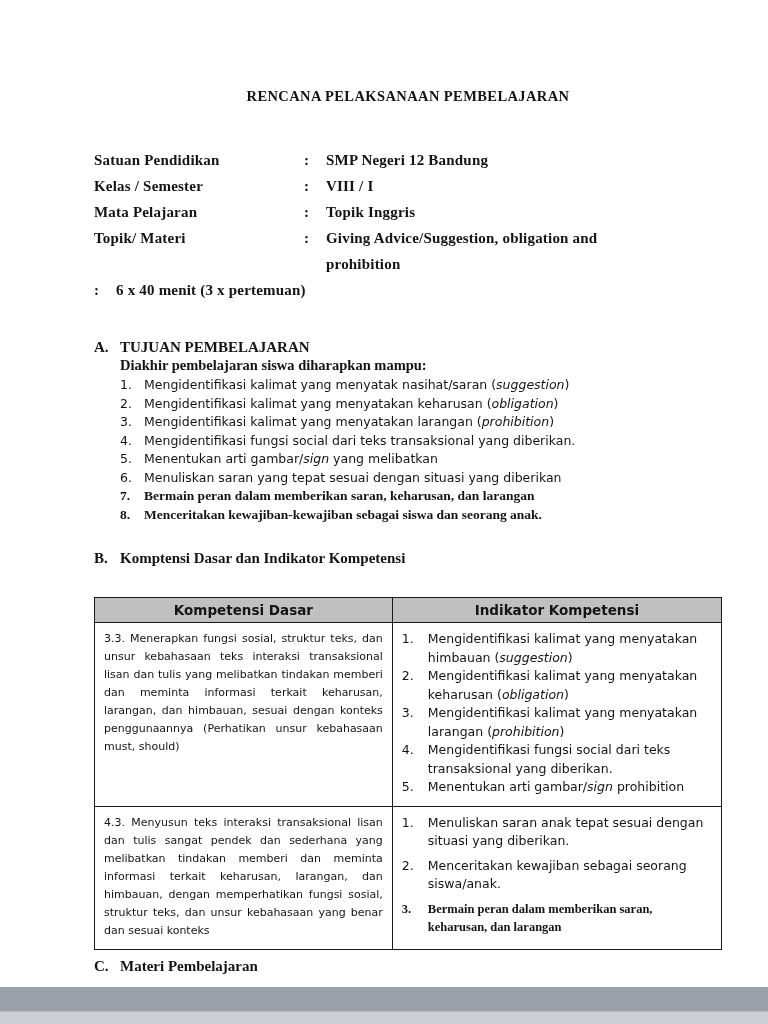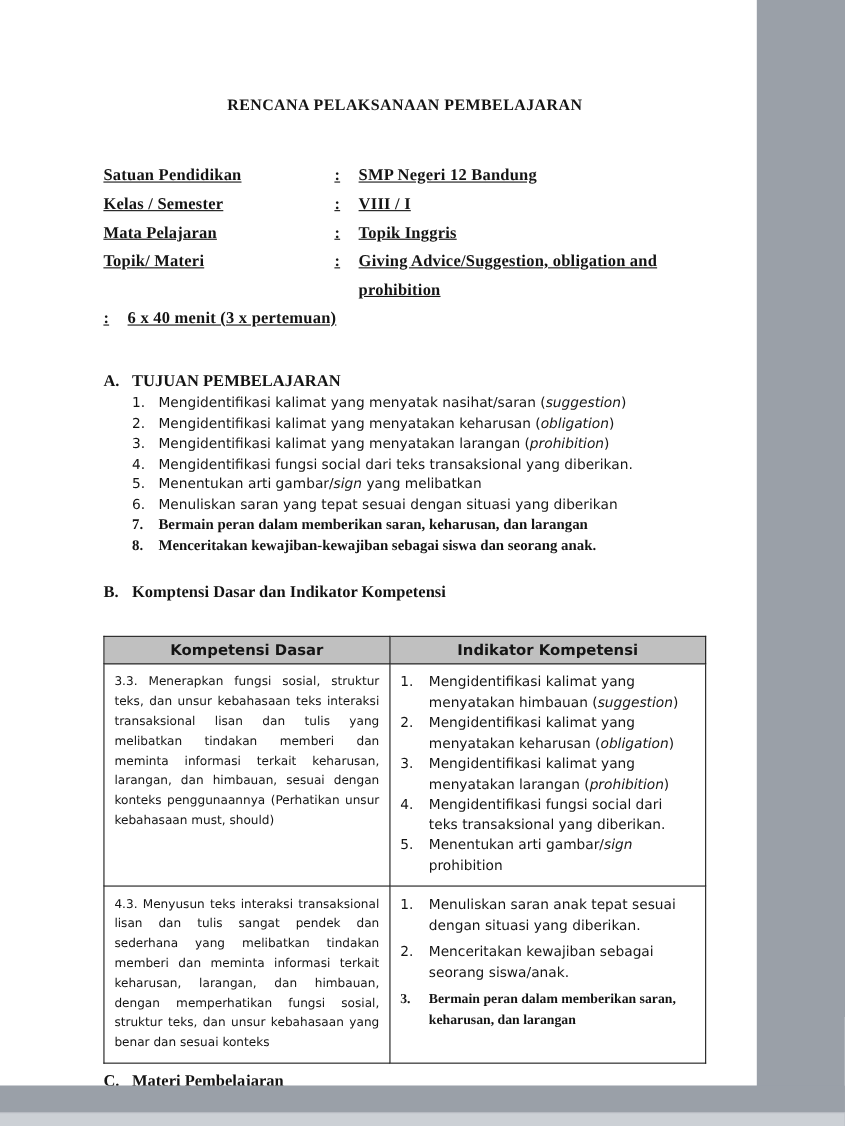--- a/index.html
+++ b/index.html
@@ -6,36 +6,36 @@
   html,body { width:768px; height:1024px; }
   body {
     background:#9aa0a8;
     font-family:"DejaVu Sans", sans-serif;
     color:#141414;
     overflow:hidden;
   }
   .viewer { position:relative; width:768px; height:1024px; }
   .page {
     position:absolute; top:0; left:0;
-    width:688px; height:987px;
+    width:768px; height:987px;
     background:#ffffff;
     padding:0 46px 0 94px;
     overflow:hidden;
   }
   .doc-title {
     margin-top:88px;
     text-align:center;
     font-family:"Liberation Serif", serif;
     font-weight:bold;
     font-size:14.5px;
     letter-spacing:.4px;
   }
   
   .meta { margin-top:42px; }
-  .meta-row { display:flex; line-height:26px;text-decoration:underline; }
+  .meta-row { display:flex; line-height:26px; }
   .meta-label, .meta-colon, .meta-value {
     font-family:"Liberation Serif", serif;
     font-weight:bold; font-size:15px; letter-spacing:.2px;
   }
   .meta-label { width:210px; flex:0 0 auto; }
   .meta-colon { width:22px; flex:0 0 auto; }
   .meta-value { max-width:290px; }
   
   .sec-head { display:flex; font-family:"Liberation Serif", serif; font-weight:bold; font-size:15px; }
   .sec-head .letter { width:26px; flex:0 0 auto; }
@@ -108,20 +108,21 @@
       <div class="meta-row">
         <span class="meta-colon">:</span>
         <span class="meta-value">6 x 40 menit (3 x pertemuan)</span>
       </div>
     </div>
 
     <div class="sec-head sec-a">
       <span class="letter">A.</span>
       <span>TUJUAN PEMBELAJARAN</span>
     </div>
+    <div class="sec-intro">Diakhir pembelajaran siswa diharapkan mampu:</div>
     <div class="nlist">
         <div class="li">
           <span class="num">1.</span>
           <span class="li-body"><span>Mengidentifikasi kalimat yang menyatak nasihat/saran (</span><span style="font-style: italic;">suggestion</span><span>)</span></span>
         </div>
         <div class="li">
           <span class="num">2.</span>
           <span class="li-body"><span>Mengidentifikasi kalimat yang menyatakan keharusan (</span><span style="font-style: italic;">obligation</span><span>)</span></span>
         </div>
         <div class="li">

